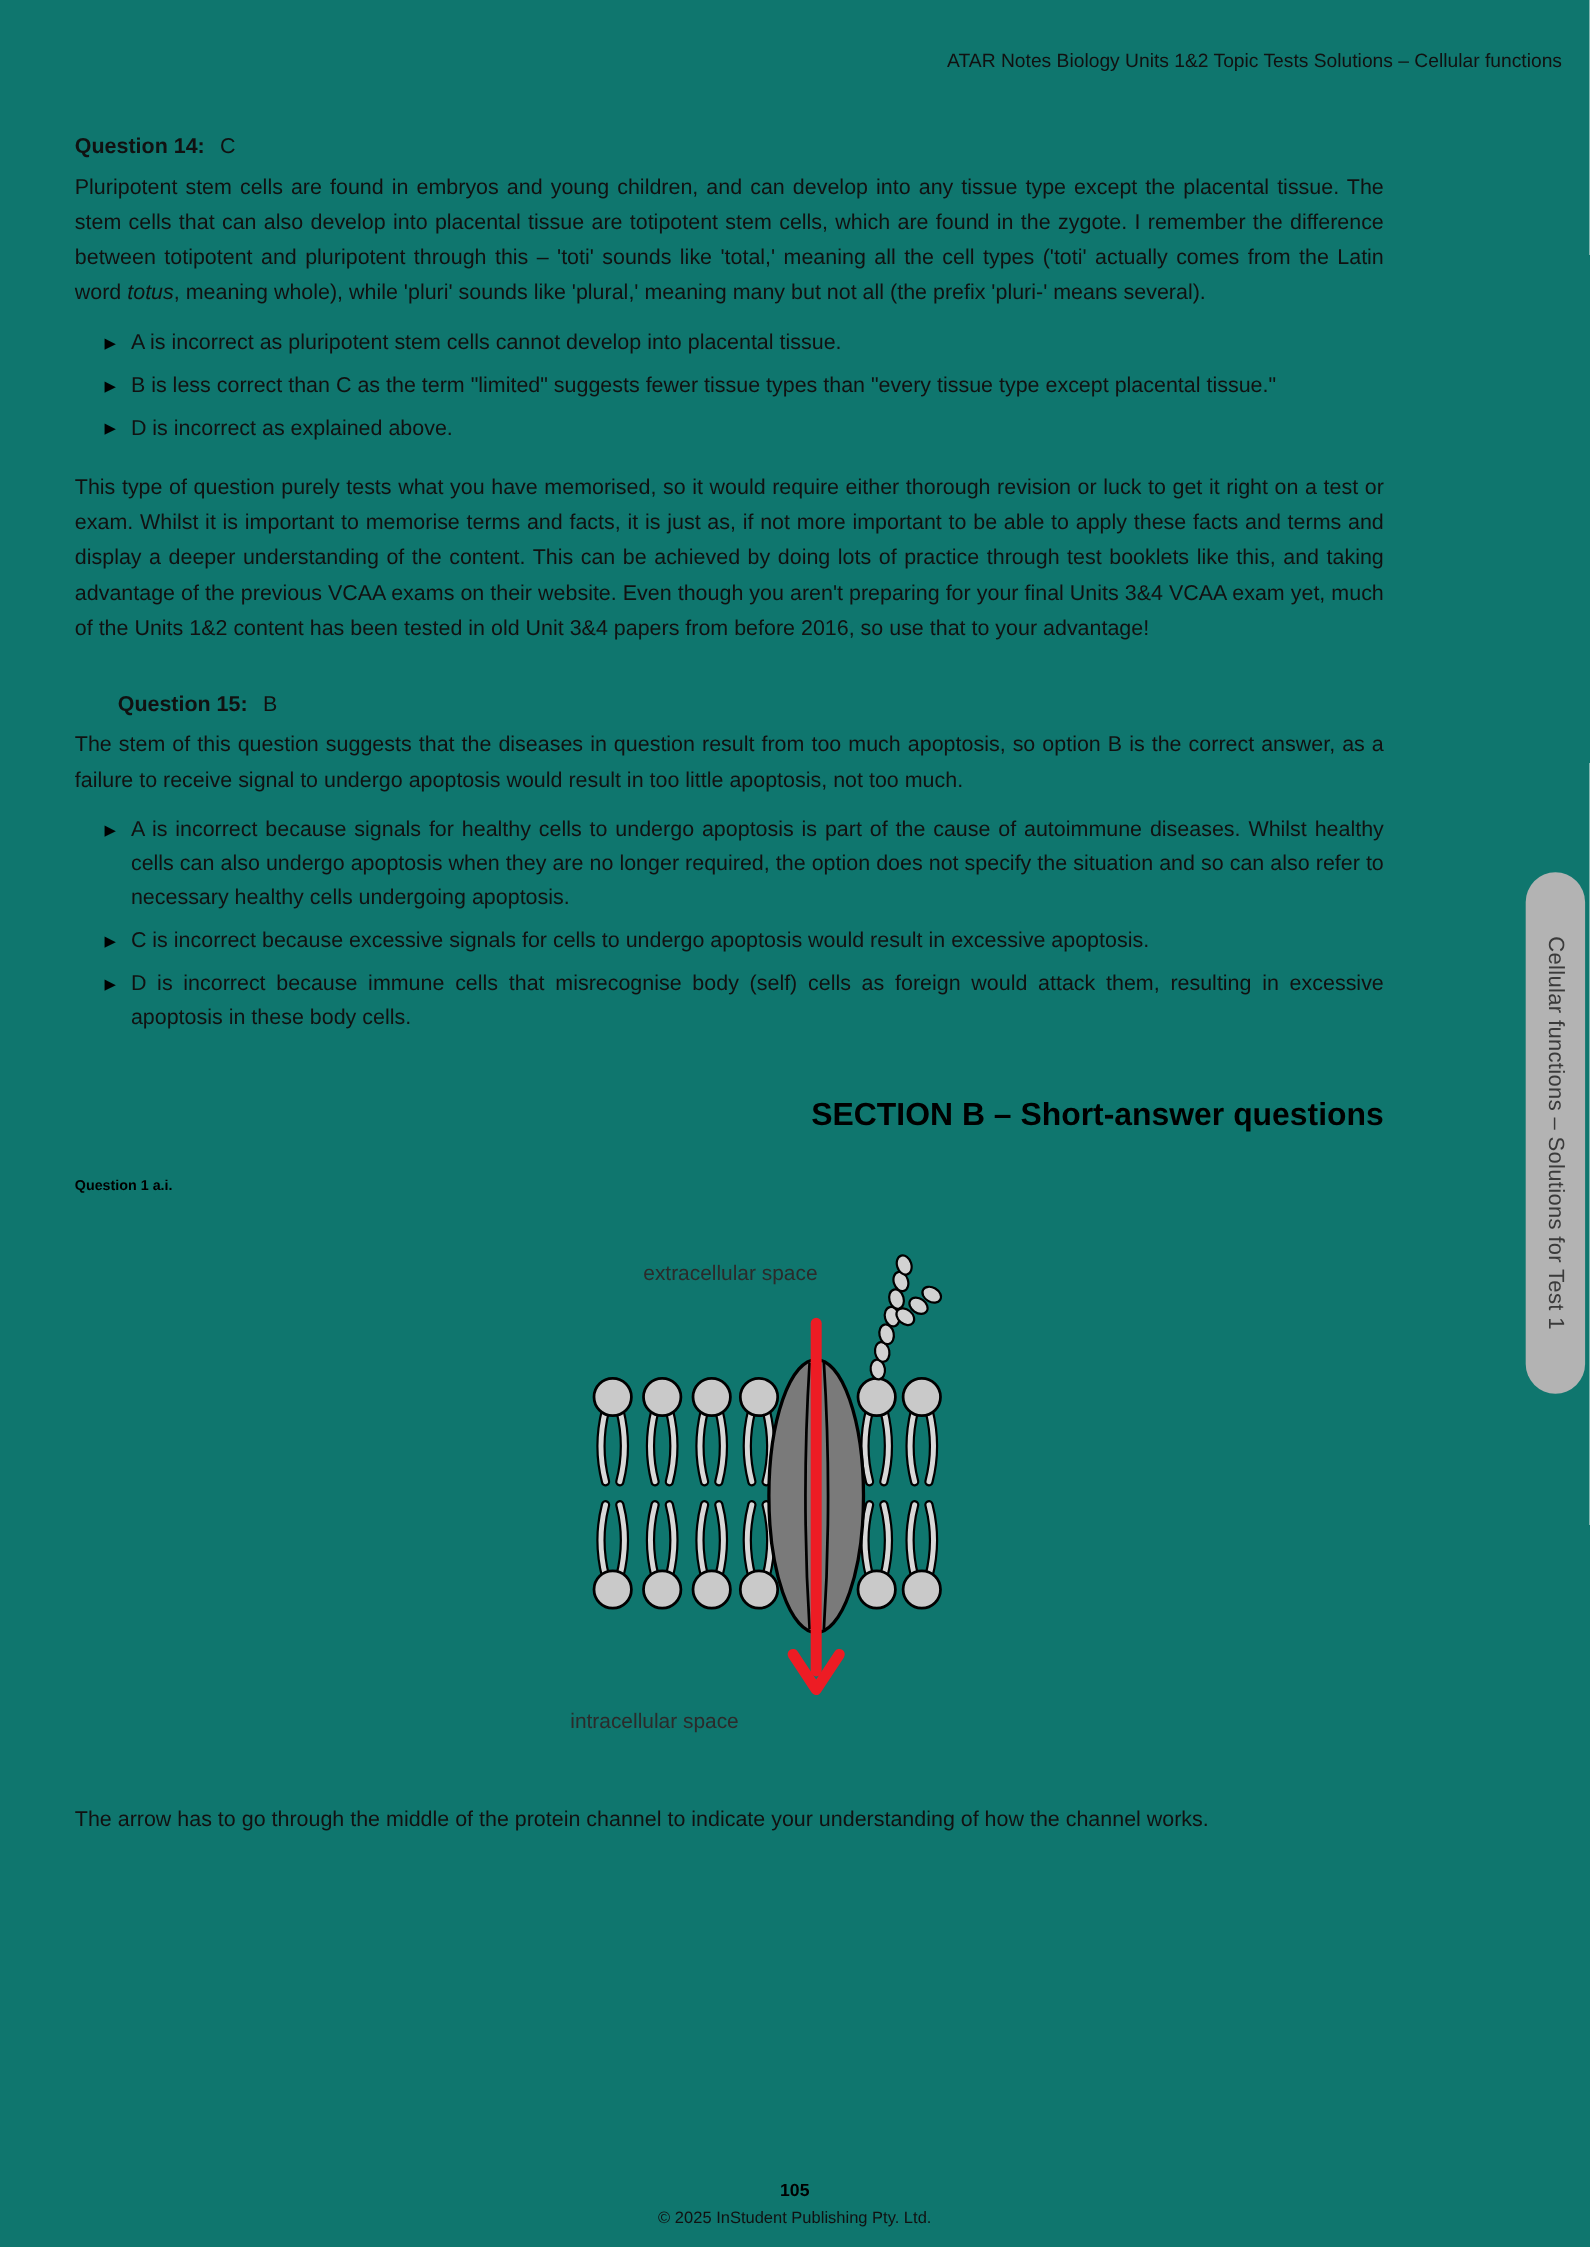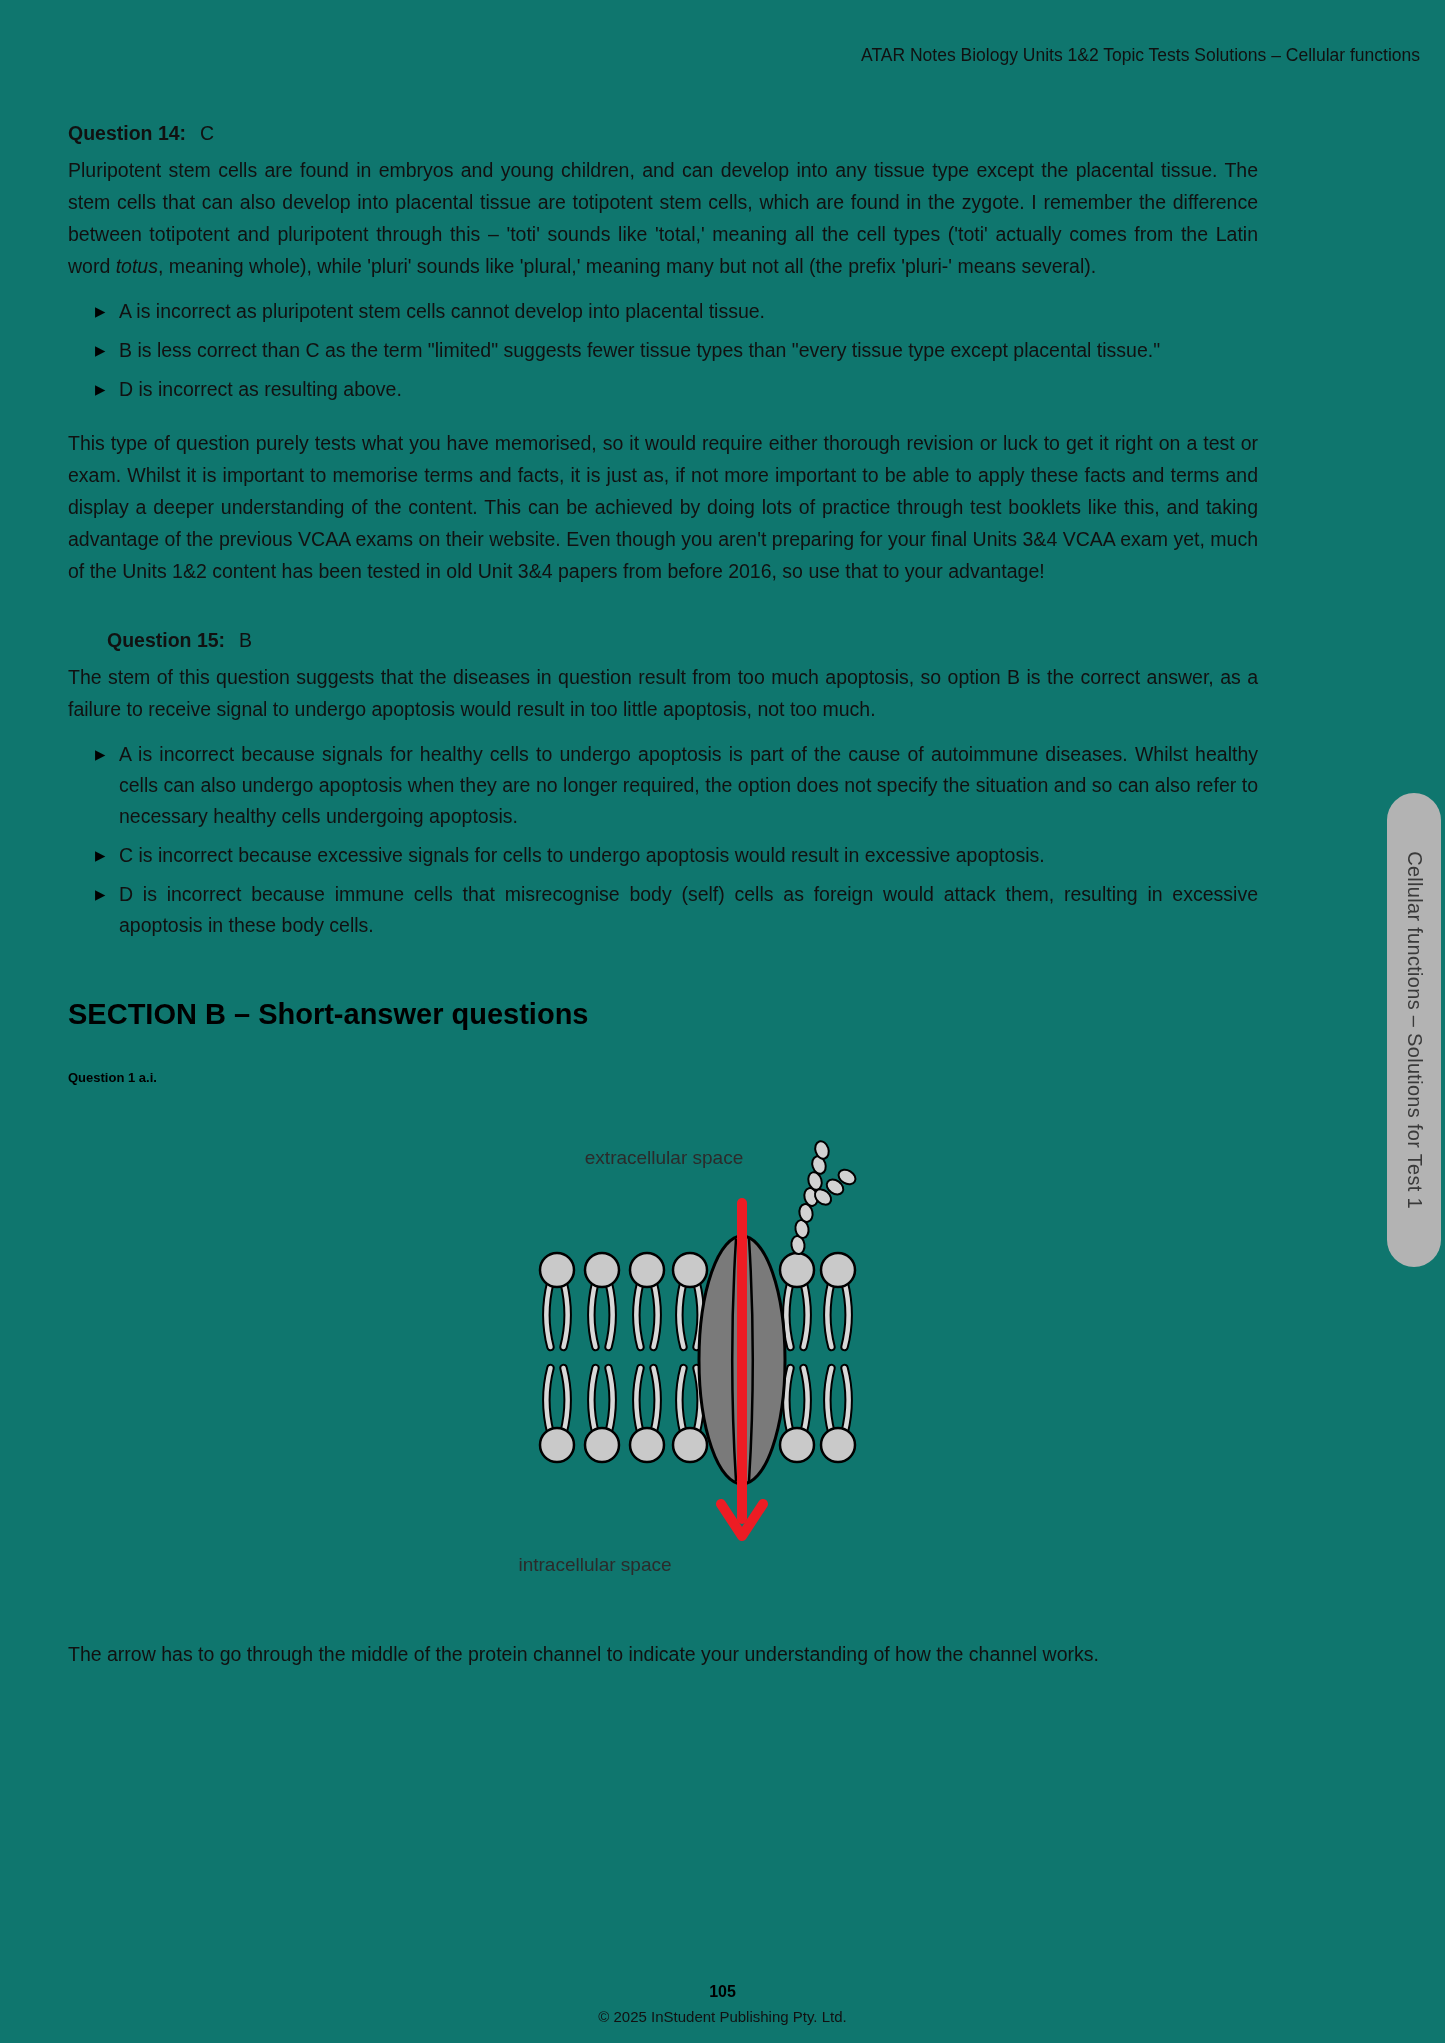--- a/index.html
+++ b/index.html
@@ -35,21 +35,21 @@
     font-size:19.5px;line-height:31px;
   }
   .bullets .marker{
     width:24px;flex:0 0 24px;
     font-size:13.5px;line-height:31px;color:#000;
   }
   .bullets .btext{flex:1;text-align:justify;}
   .qheading-15{margin-top:38px;margin-left:39px;}
   .section-heading{
     margin:56px 0 0 0;
-    font-size:29px;line-height:34px;font-weight:bold;color:#000;
+    font-size:29px;line-height:34px;font-weight:bold;color:#000;text-align:right;
   }
   .sub-heading{
     margin-top:32px;
     font-size:13px;line-height:30px;font-weight:bold;color:#000;
   }
   .figure-wrap{margin:46px 0 0 337px;width:470px;height:440px;}
   .closing-par{margin-top:60px;line-height:31px;}
   .side-tab{
     position:absolute;left:1387px;top:793px;width:54px;height:474px;
     background:#b3b3b3;border-radius:27px;
@@ -90,21 +90,21 @@
       <li>
         <span class="marker">▶</span>
         <span class="btext">A is incorrect as pluripotent stem cells cannot develop into placental tissue.</span>
       </li>
       <li>
         <span class="marker">▶</span>
         <span class="btext">B is less correct than C as the term "limited" suggests fewer tissue types than "every tissue type except placental tissue."</span>
       </li>
       <li>
         <span class="marker">▶</span>
-        <span class="btext">D is incorrect as resulting above.</span>
+        <span class="btext">D is incorrect as explained above.</span>
       </li>
     </ul>
 
     <p class="body-par note">This type of question purely tests what you have memorised, so it would require either thorough revision or luck to get it right on a test or exam.  Whilst it is important to memorise terms and facts, it is just as, if not more important to be able to apply these facts and terms and display a deeper understanding of the content.  This can be achieved by doing lots of practice through test booklets like this, and taking advantage of the previous VCAA exams on their website.  Even though you aren't preparing for your final Units 3&amp;4 VCAA exam yet, much of the Units 1&amp;2 content has been tested in old Unit 3&amp;4 papers from before 2016, so use that to your advantage!</p>
 
     <div class="q-heading qheading-15">
       <span class="q-label">Question 15:</span><span class="q-answer">B</span>
     </div>
     <p class="body-par">The stem of this question suggests that the diseases in question result from too much apoptosis, so option B is the correct answer, as a failure to receive signal to undergo apoptosis would result in too little apoptosis, not too much.</p>
 

